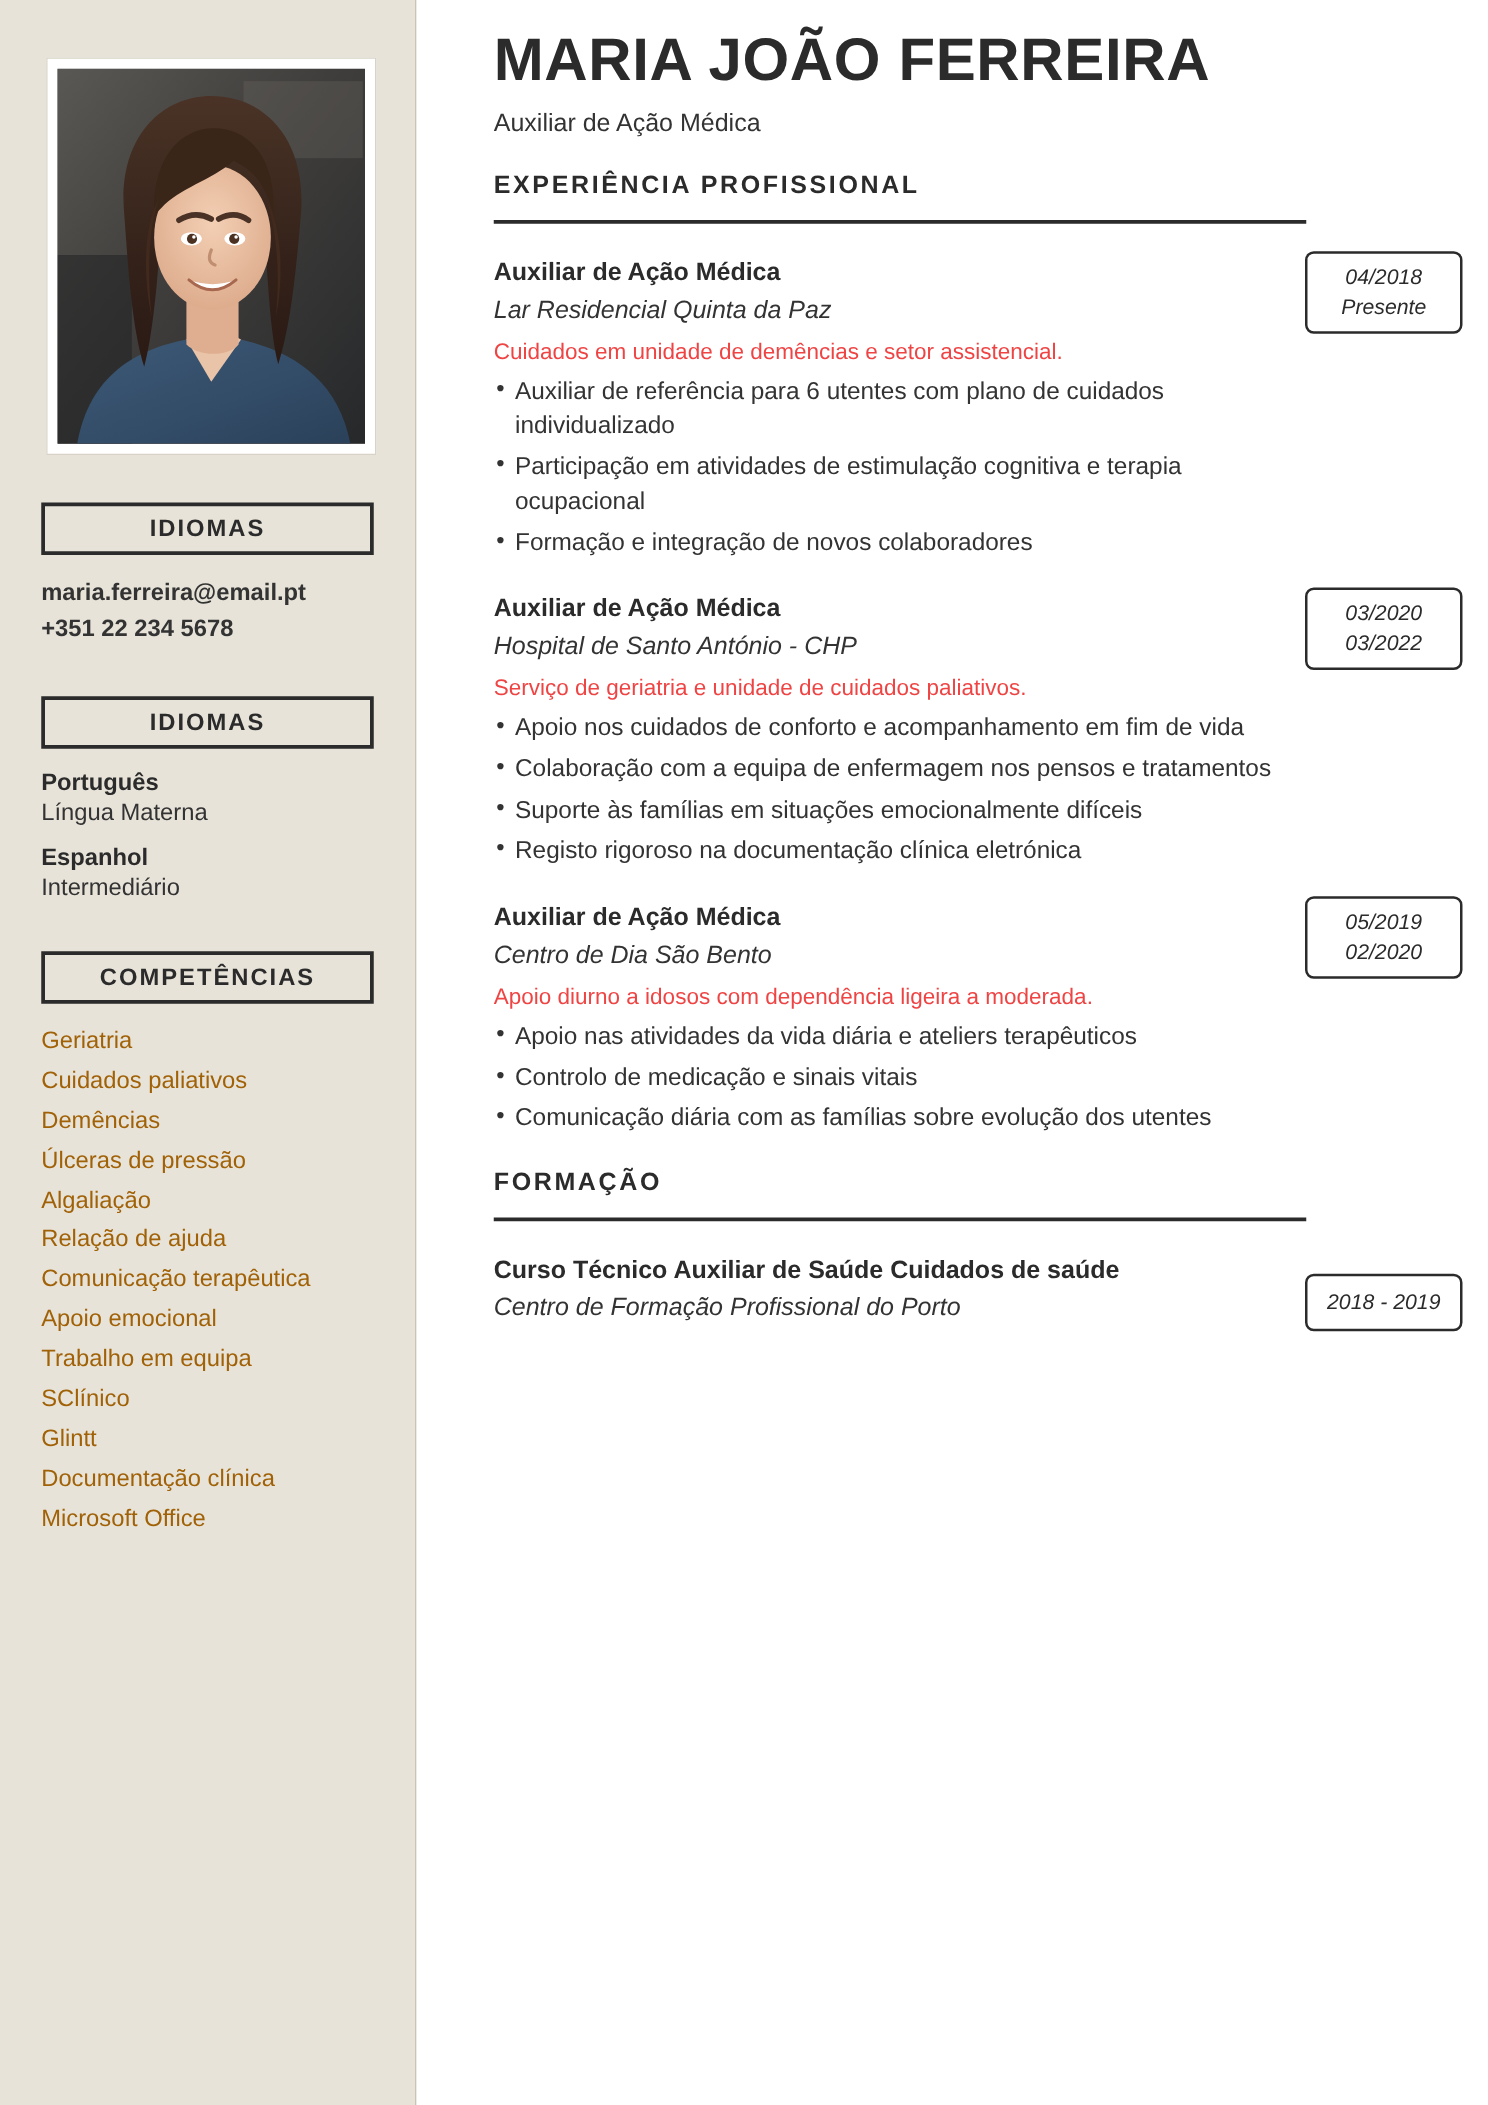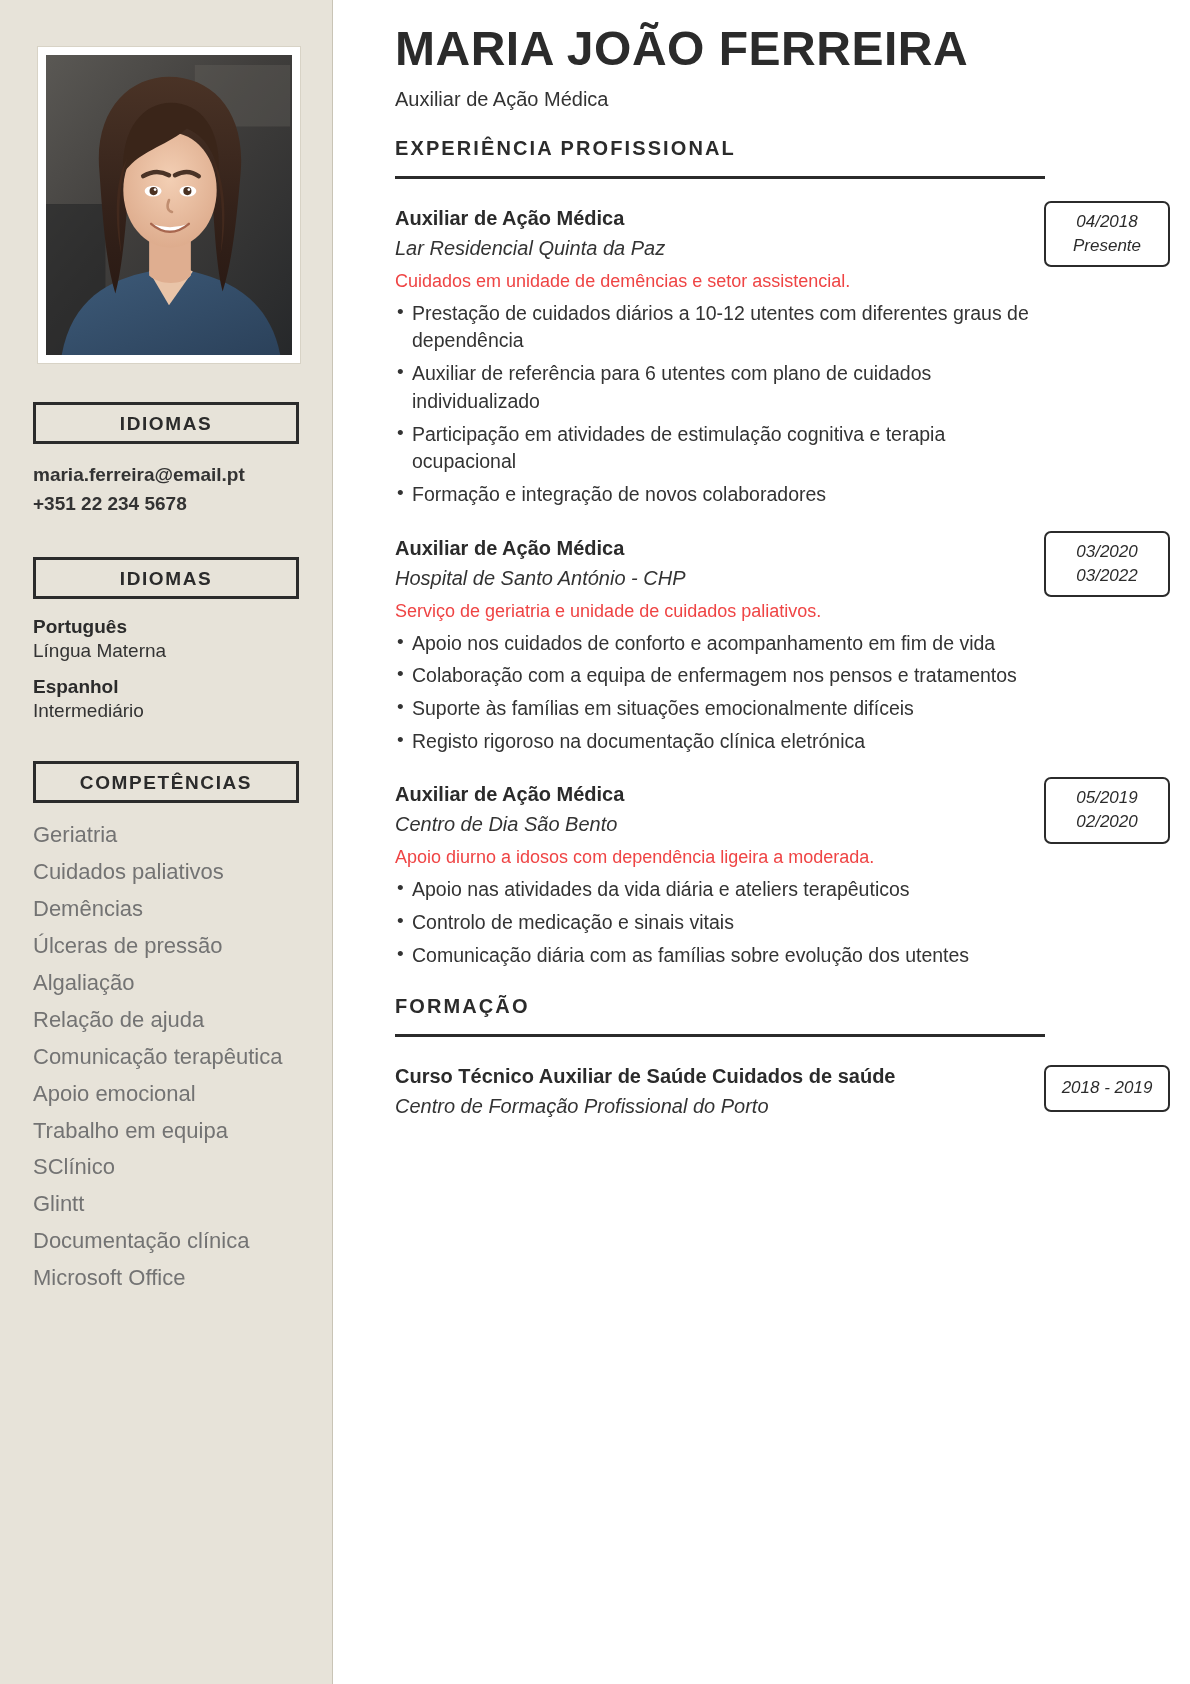--- a/index.html
+++ b/index.html
@@ -77,23 +77,23 @@
     color: #2b2b2b;
   }
   .lang-level {
     font-size: 19px;
     line-height: 1.25;
     color: #333;
   }
 
   .skills-list { margin-top: 14px; }
   .skill-item {
-    font-size: 22px;
+    font-size: 19px;
     line-height: 1.68;
-    color: #737373;
+    color: #a16207;
   }
 
   
   .main {
     flex: 1 1 auto;
     padding: 22px 145px 0 62px;
     position: relative;
   }
 
   .name {
@@ -177,21 +177,21 @@
     text-align: center;
     background: #ffffff;
   }
   .date-box .d {
     font-size: 17px;
     font-style: italic;
     color: #2b2b2b;
     line-height: 1.42;
     white-space: nowrap;
   }
-  .date-box.single { top: 2px; padding: 9px 14px; }
+  .date-box.single { top: 16px; padding: 9px 14px; }
 </style>
 </head>
 <body>
 
 <div class="page">
 
   <aside class="sidebar">
 
     <div class="photo-frame">
       <div class="photo">
@@ -309,21 +309,20 @@
       <div class="entry-head">
         <div class="entry-title">Auxiliar de Ação Médica</div>
         <div class="entry-org">Lar Residencial Quinta da Paz</div>
         <div class="date-box">
           <div class="d">04/2018</div>
           <div class="d">Presente</div>
         </div>
       </div>
       <div class="entry-desc">Cuidados em unidade de demências e setor assistencial.</div>
       <ul class="bullets">
-        <li>Prestação de cuidados diários a 10-12 utentes com diferentes graus de dependência</li>
         <li>Auxiliar de referência para 6 utentes com plano de cuidados individualizado</li>
         <li>Participação em atividades de estimulação cognitiva e terapia ocupacional</li>
         <li>Formação e integração de novos colaboradores</li>
       </ul>
     </section>
 
     <section class="entry">
       <div class="entry-head">
         <div class="entry-title">Auxiliar de Ação Médica</div>
         <div class="entry-org">Hospital de Santo António - CHP</div>

